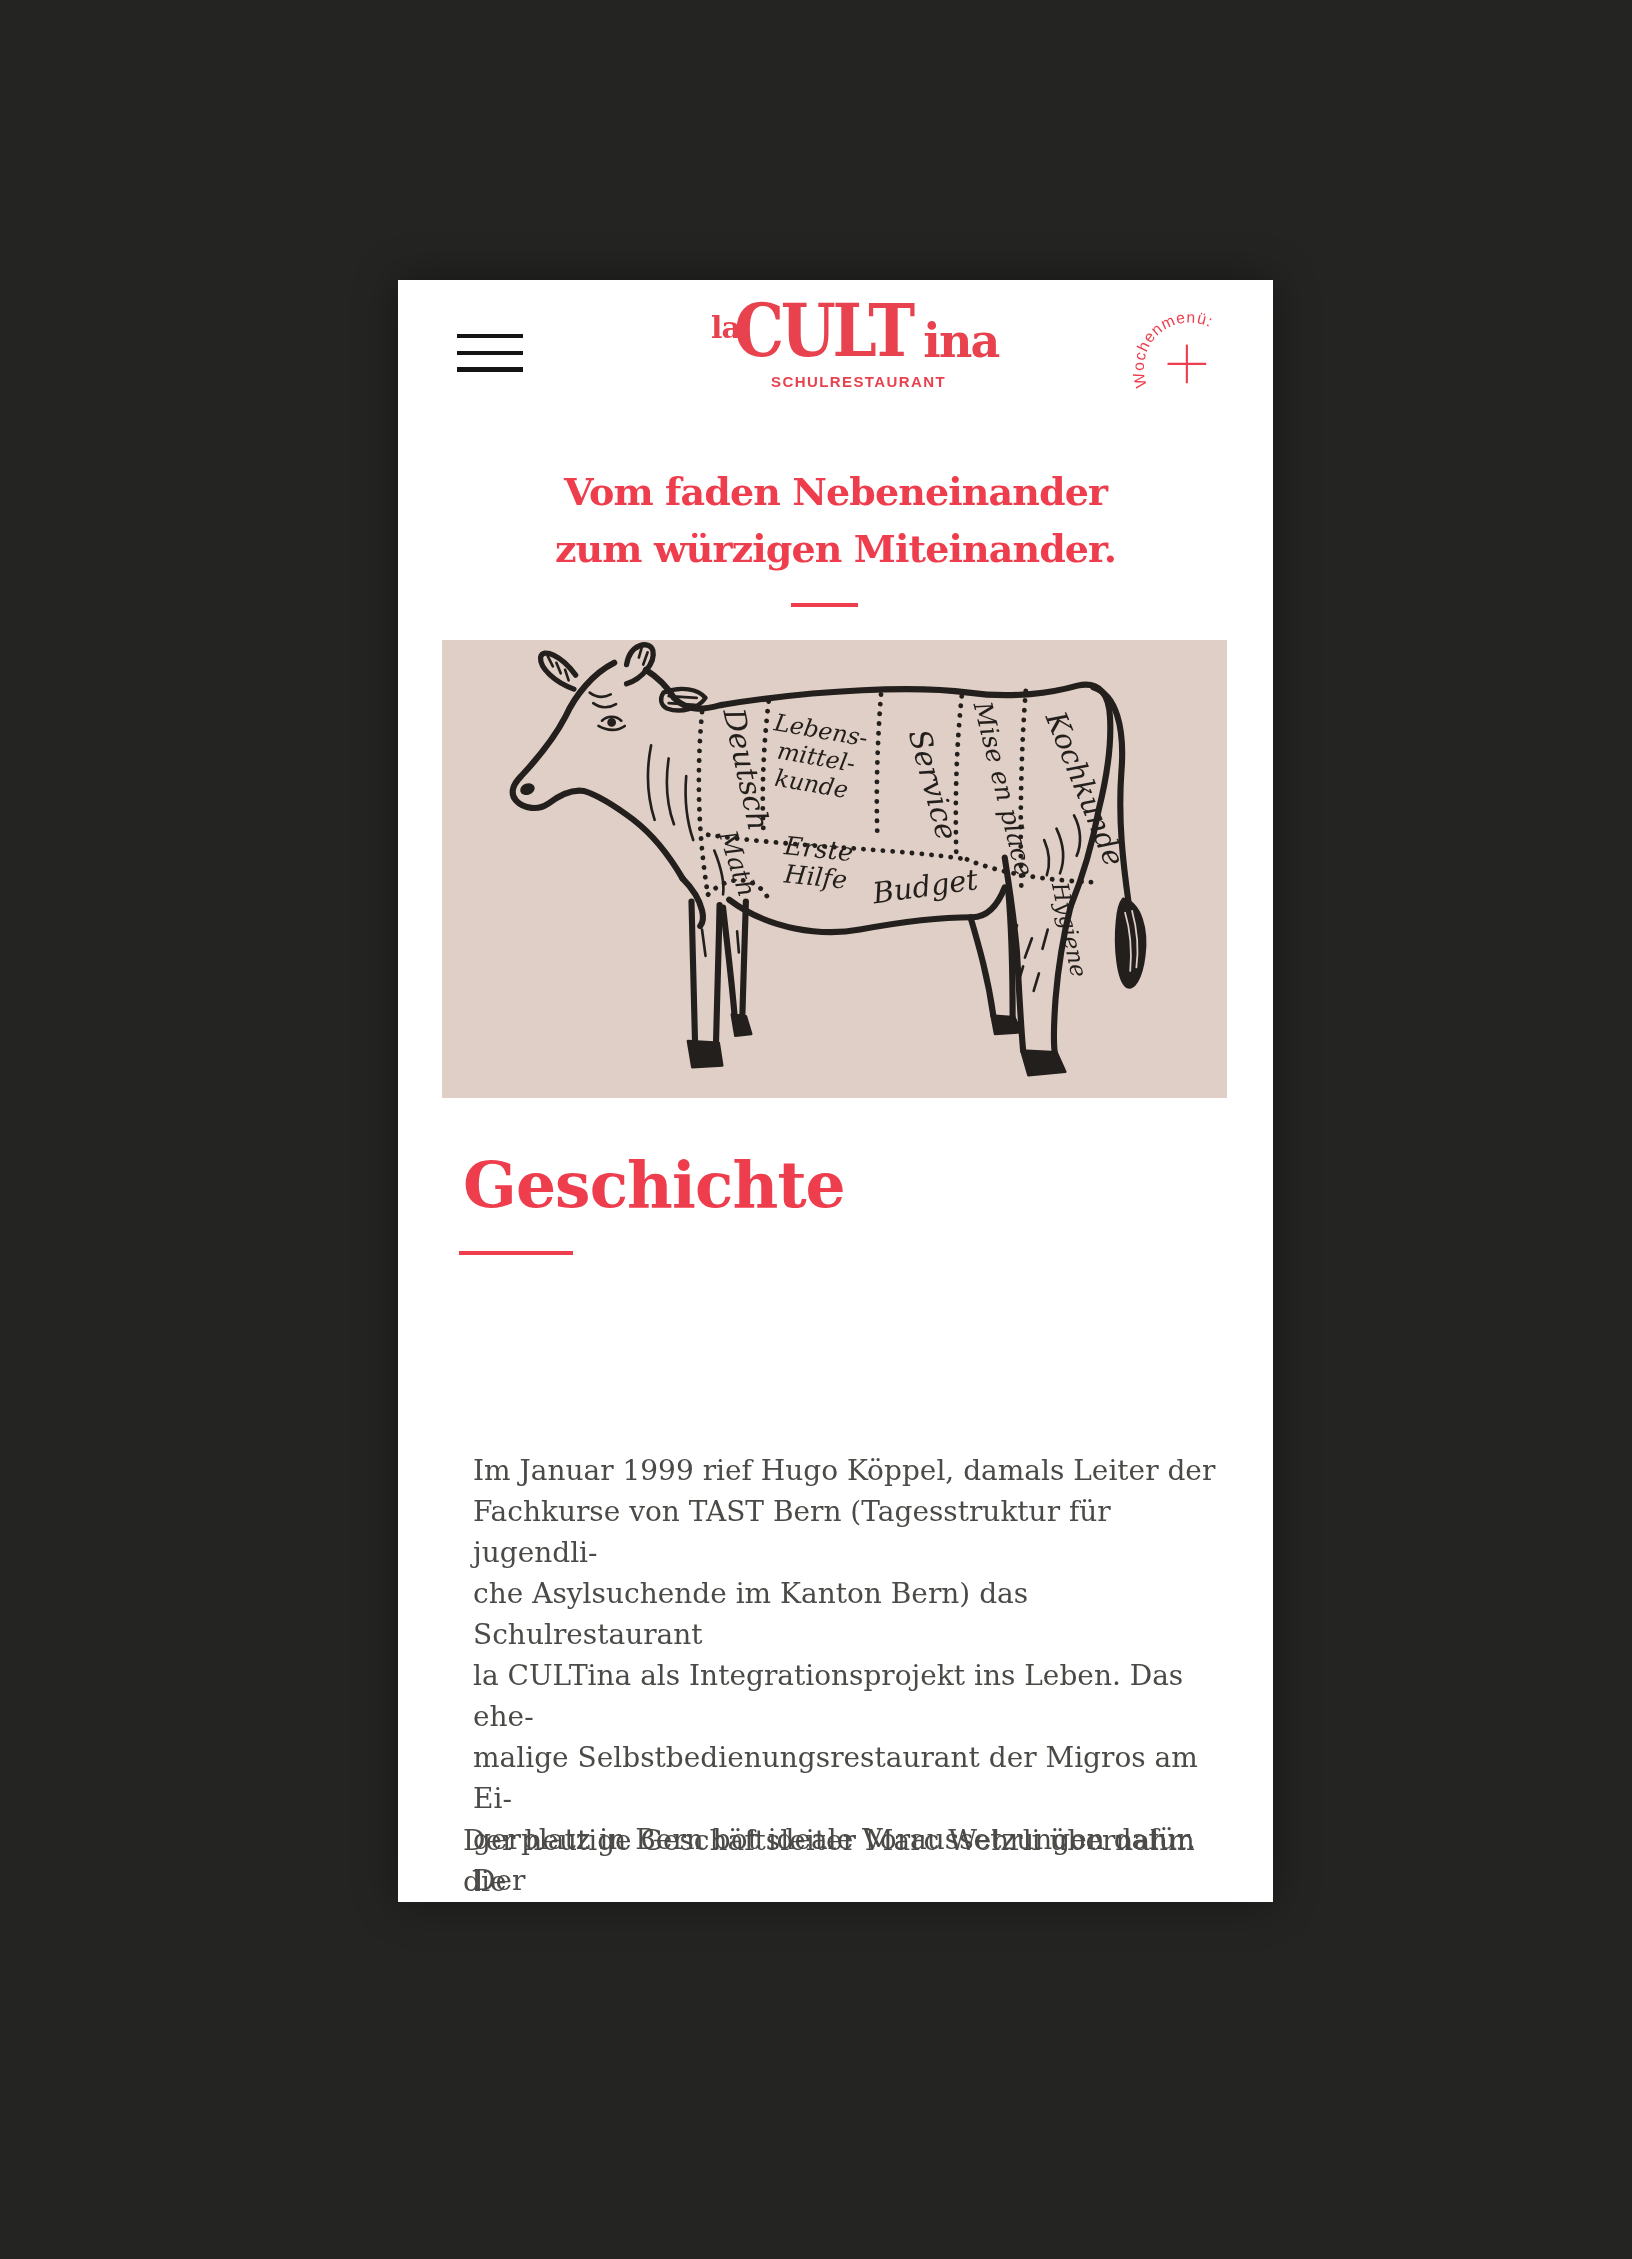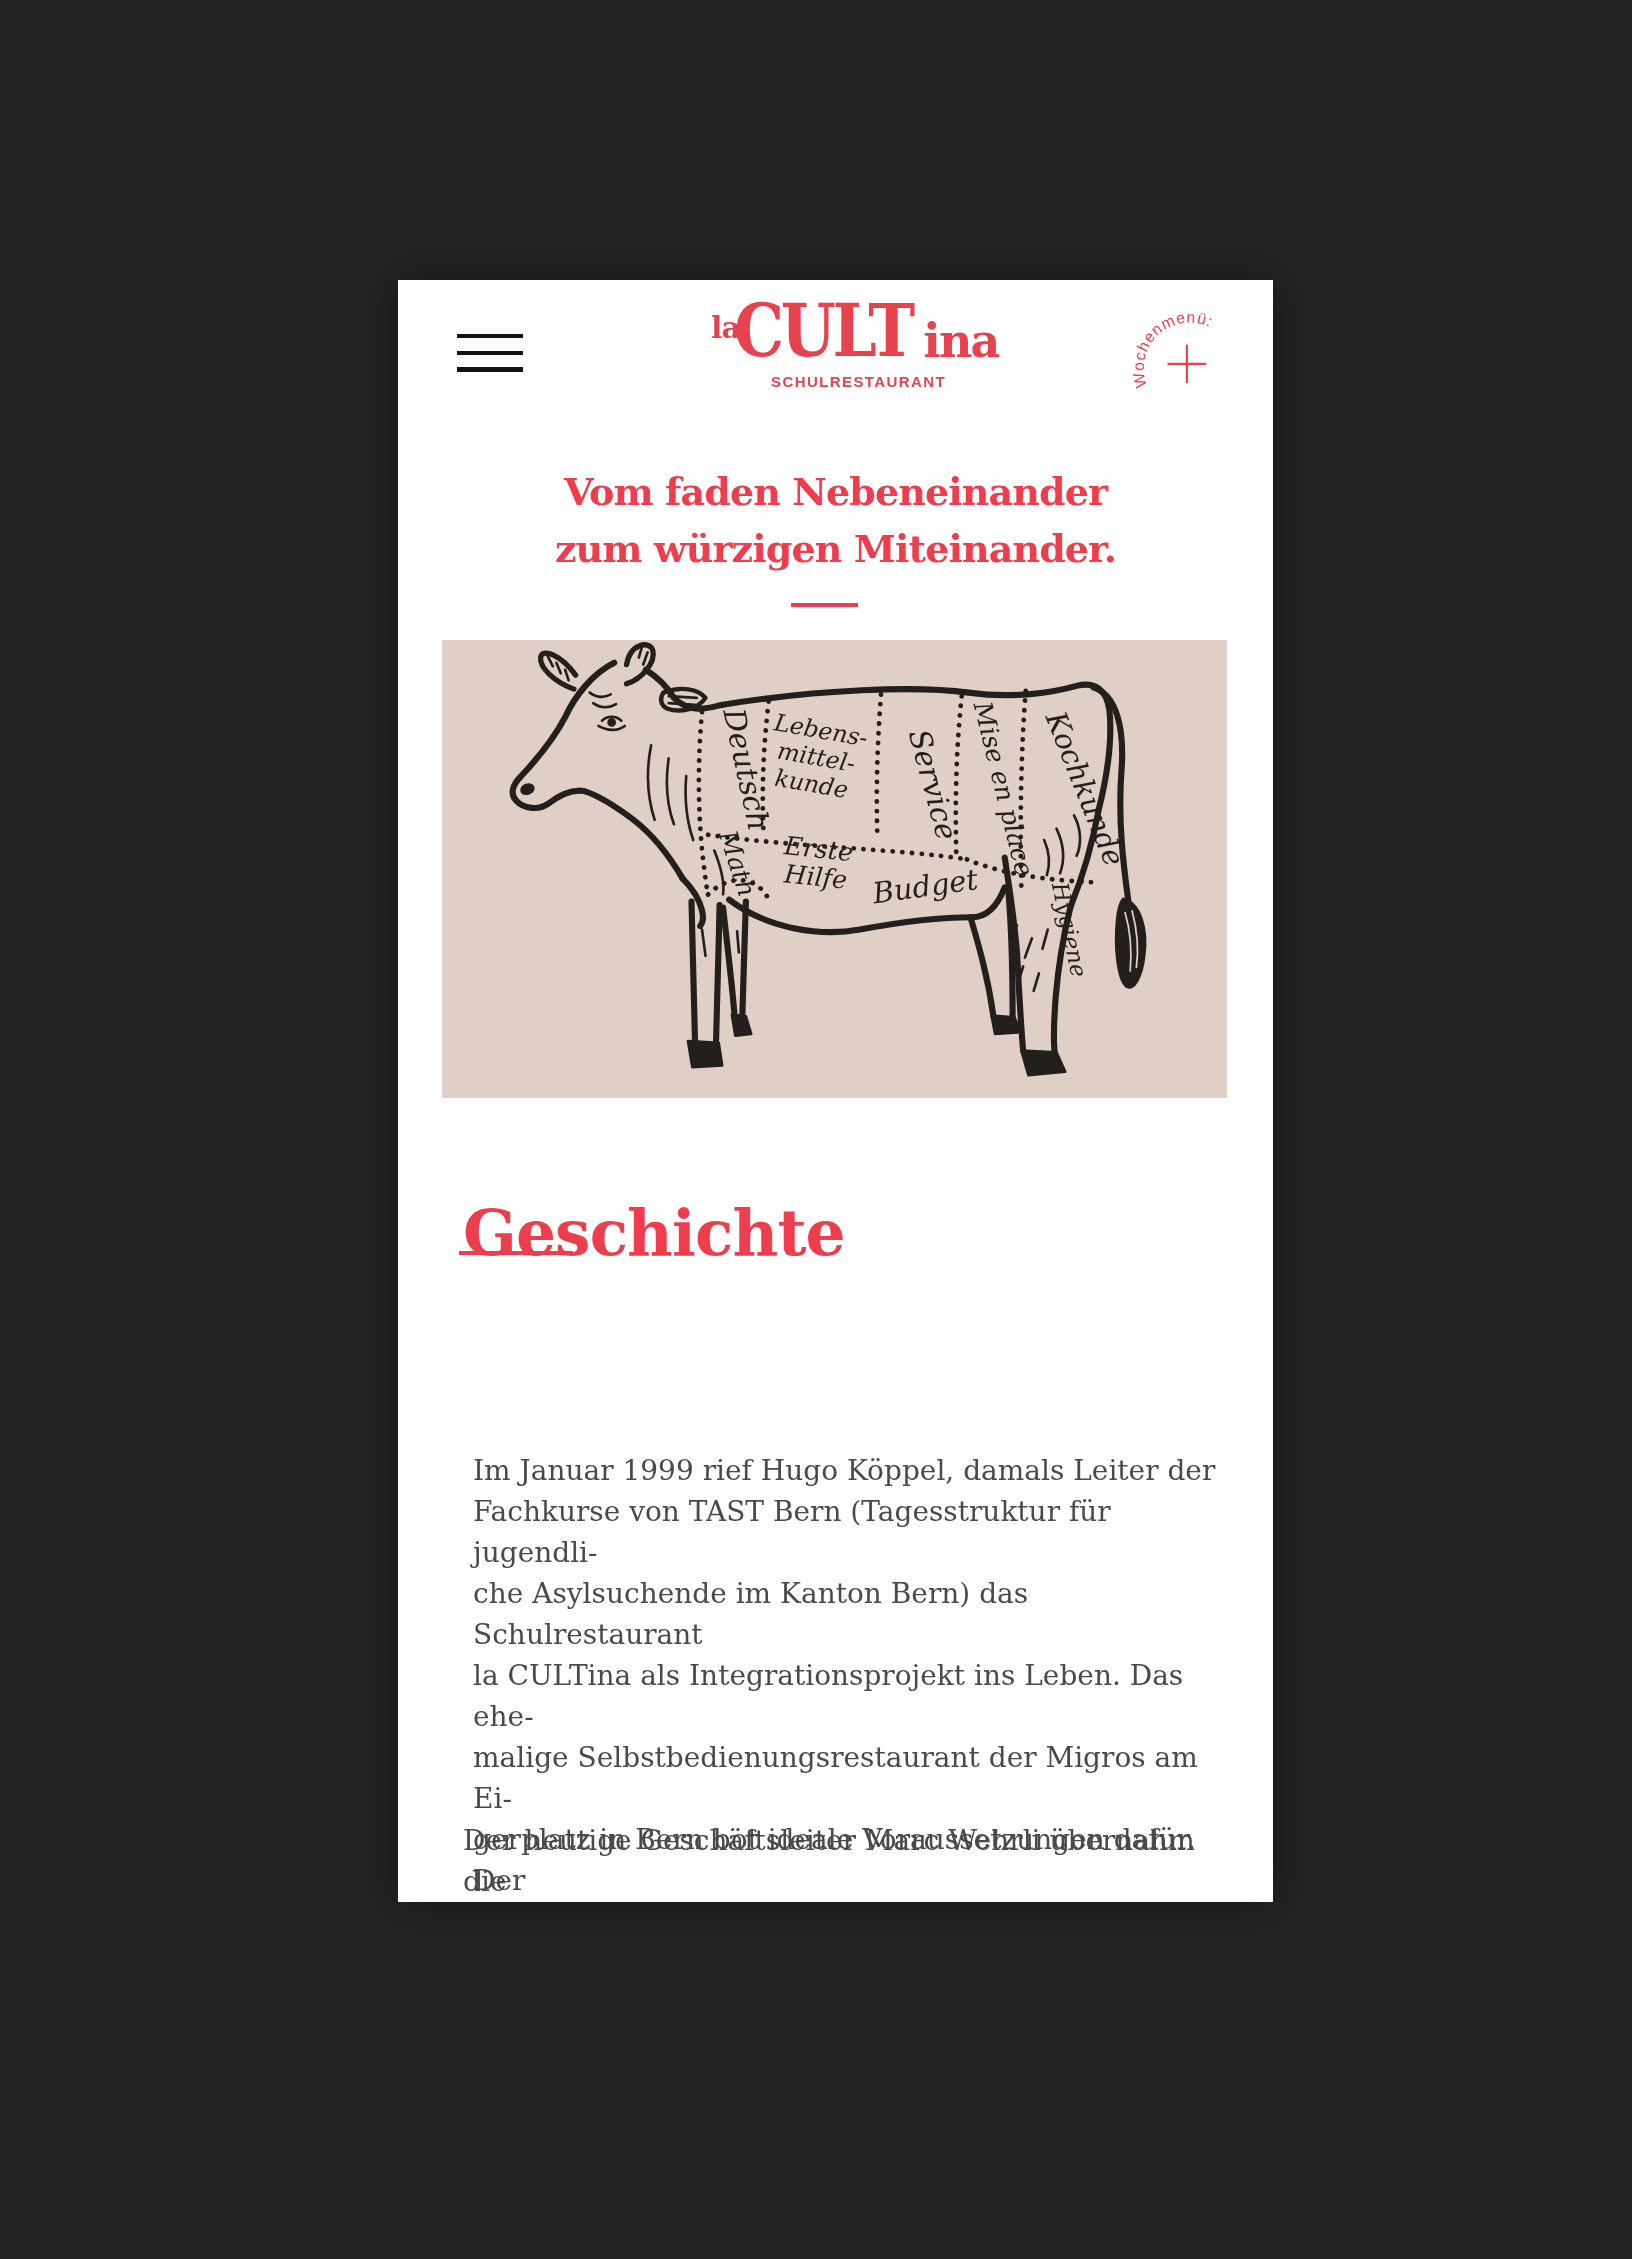--- a/index.html
+++ b/index.html
@@ -35,21 +35,21 @@
     font-size:38px;line-height:57px;letter-spacing:-0.9px;
     white-space:pre-line;
   }
   .hero-divider{position:absolute;left:393px;top:323px;width:67px;height:4.4px;background:#ee3d4c;}
   
   .illustration{position:absolute;left:44px;top:360px;width:785px;height:458px;background:#e0cfc6;}
   .illustration svg{display:block;}
   .cow-label{font-family:"DejaVu Serif",serif;font-style:italic;fill:#231f1c;text-anchor:middle;}
   
   .h2{
-    position:absolute;left:65px;top:868px;
+    position:absolute;left:65px;top:820px;
     color:#ee3d4c;font-size:63px;line-height:67px;letter-spacing:-0.9px;text-align:right;
   }
   .h2-underline{position:absolute;left:61px;top:971px;width:114px;height:4.4px;background:#ee3d4c;}
   .h3{
     position:absolute;left:64px;top:1008px;width:764px;
     font-family:"Liberation Sans",sans-serif;font-weight:bold;
     font-size:32px;line-height:35px;color:#3c3b39;letter-spacing:-0.4px;
   }
   .body-par{
     position:absolute;left:65px;width:765px;

